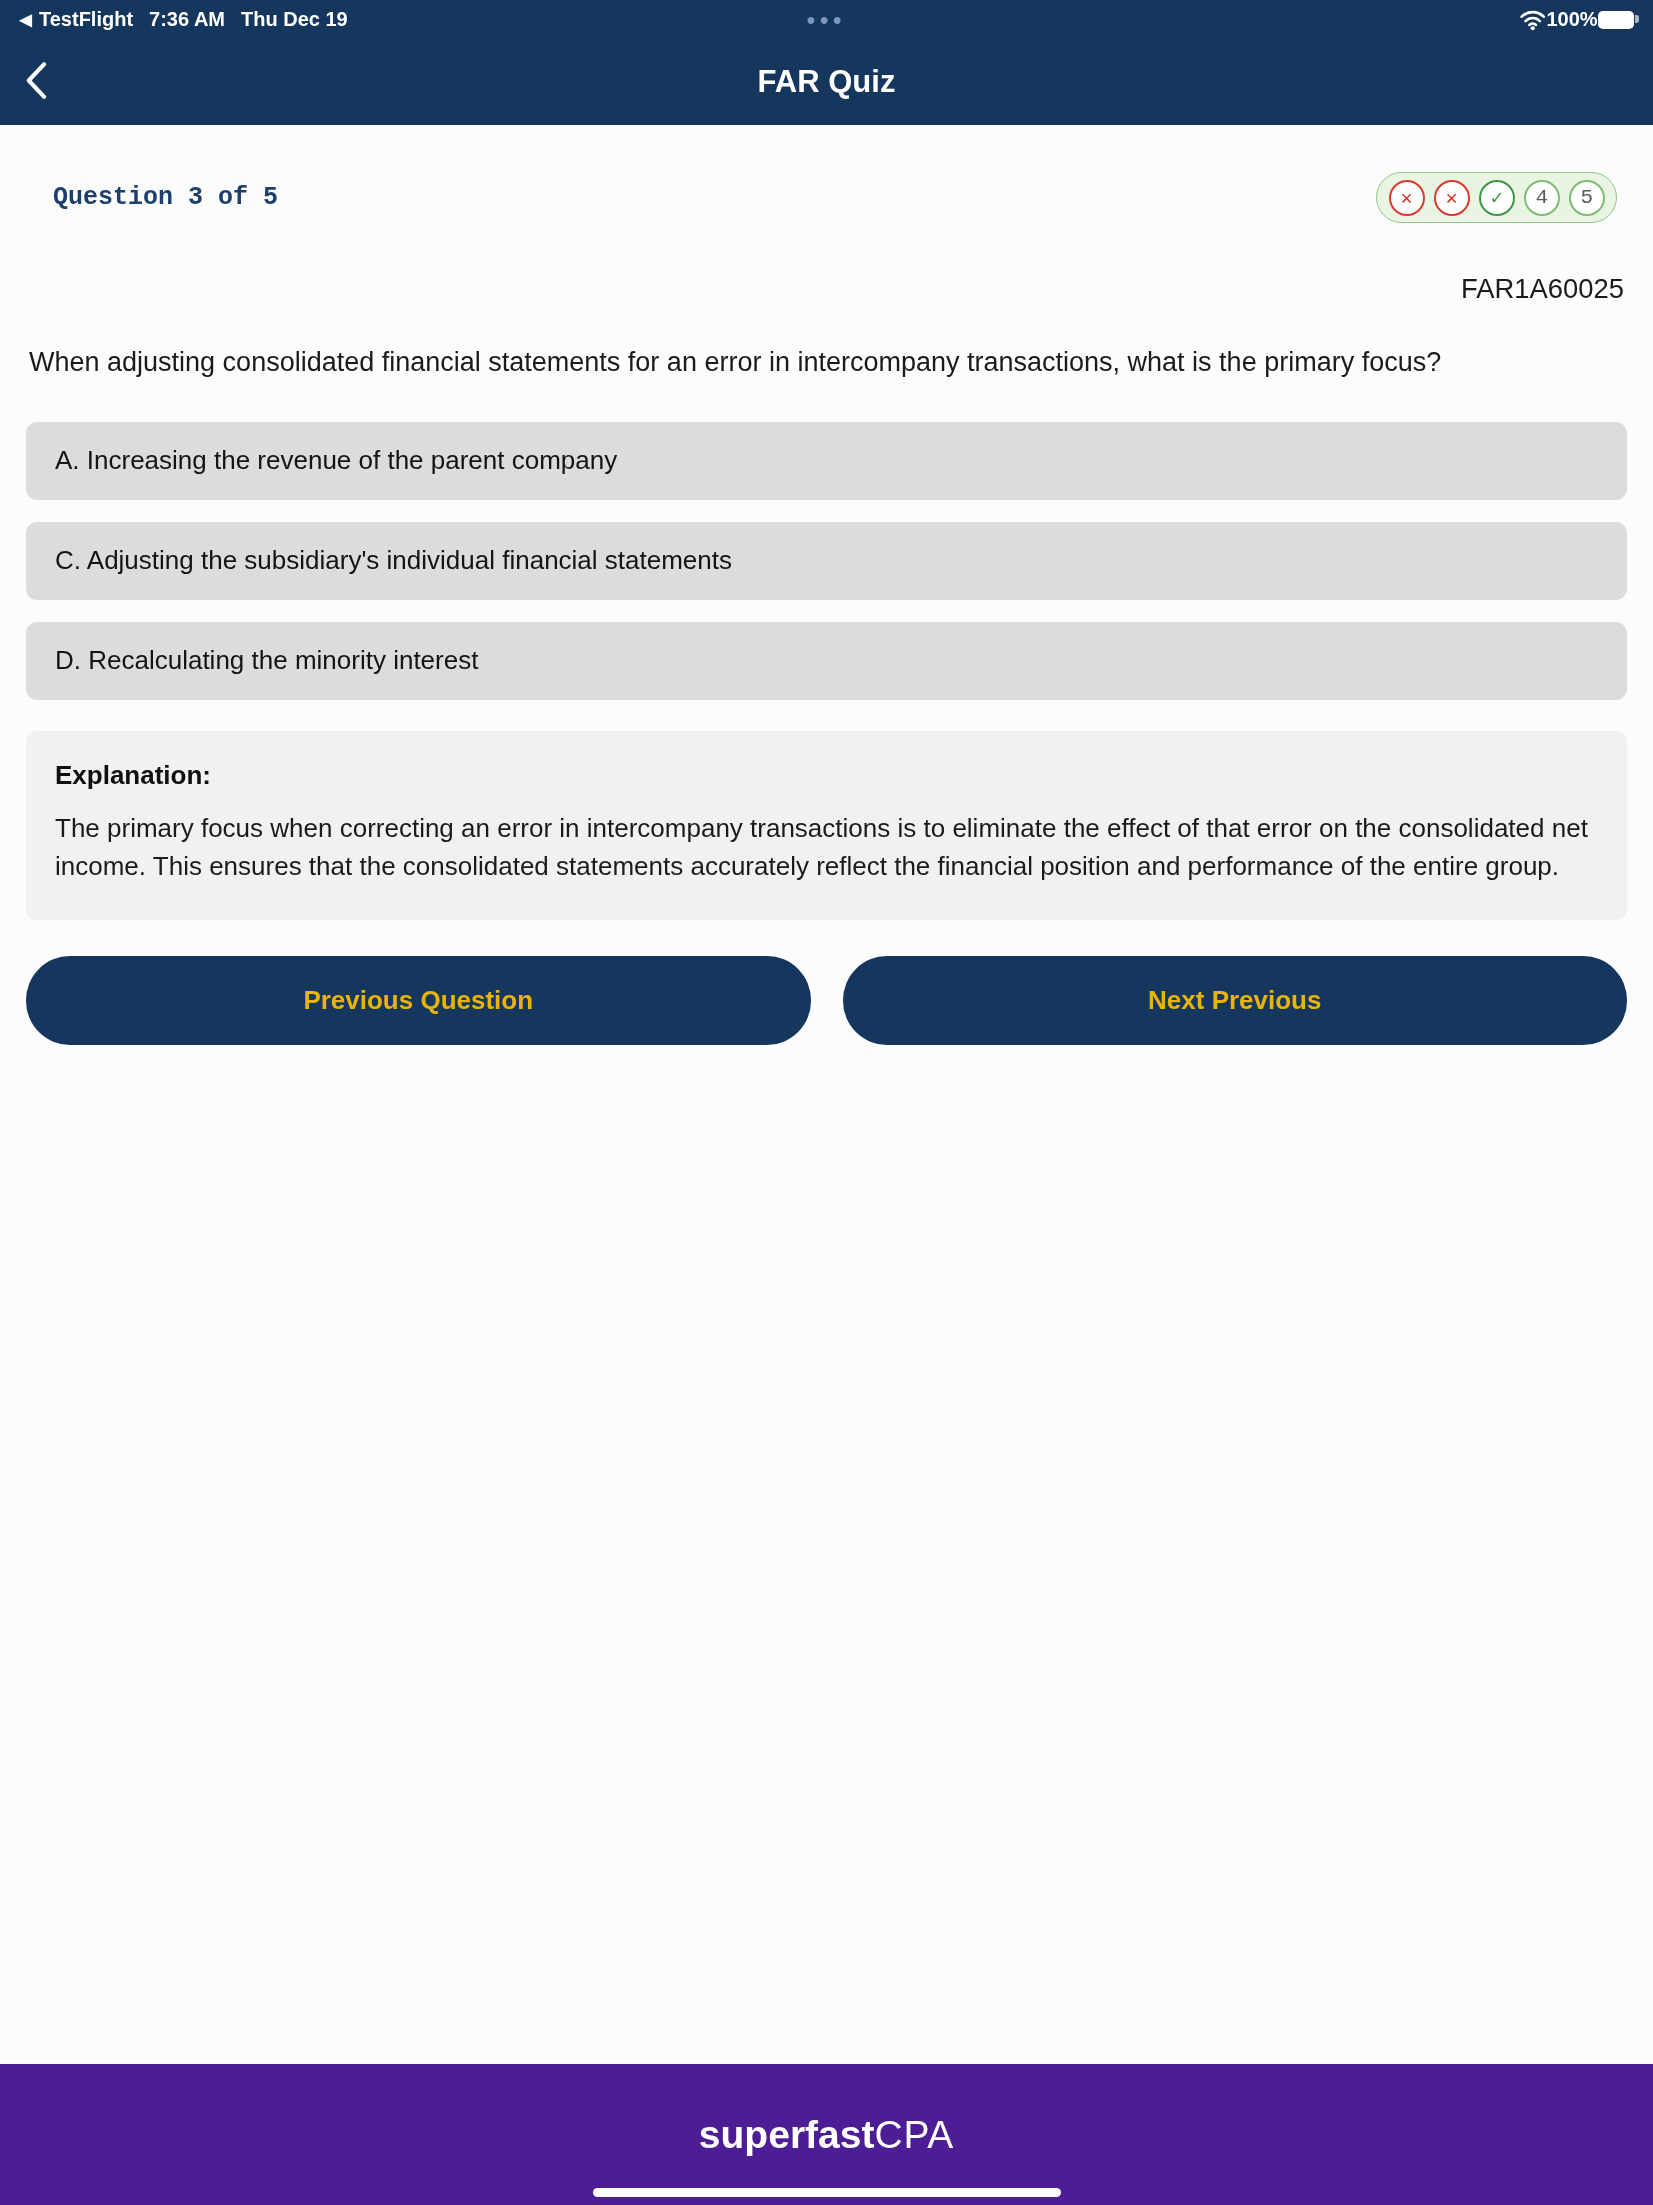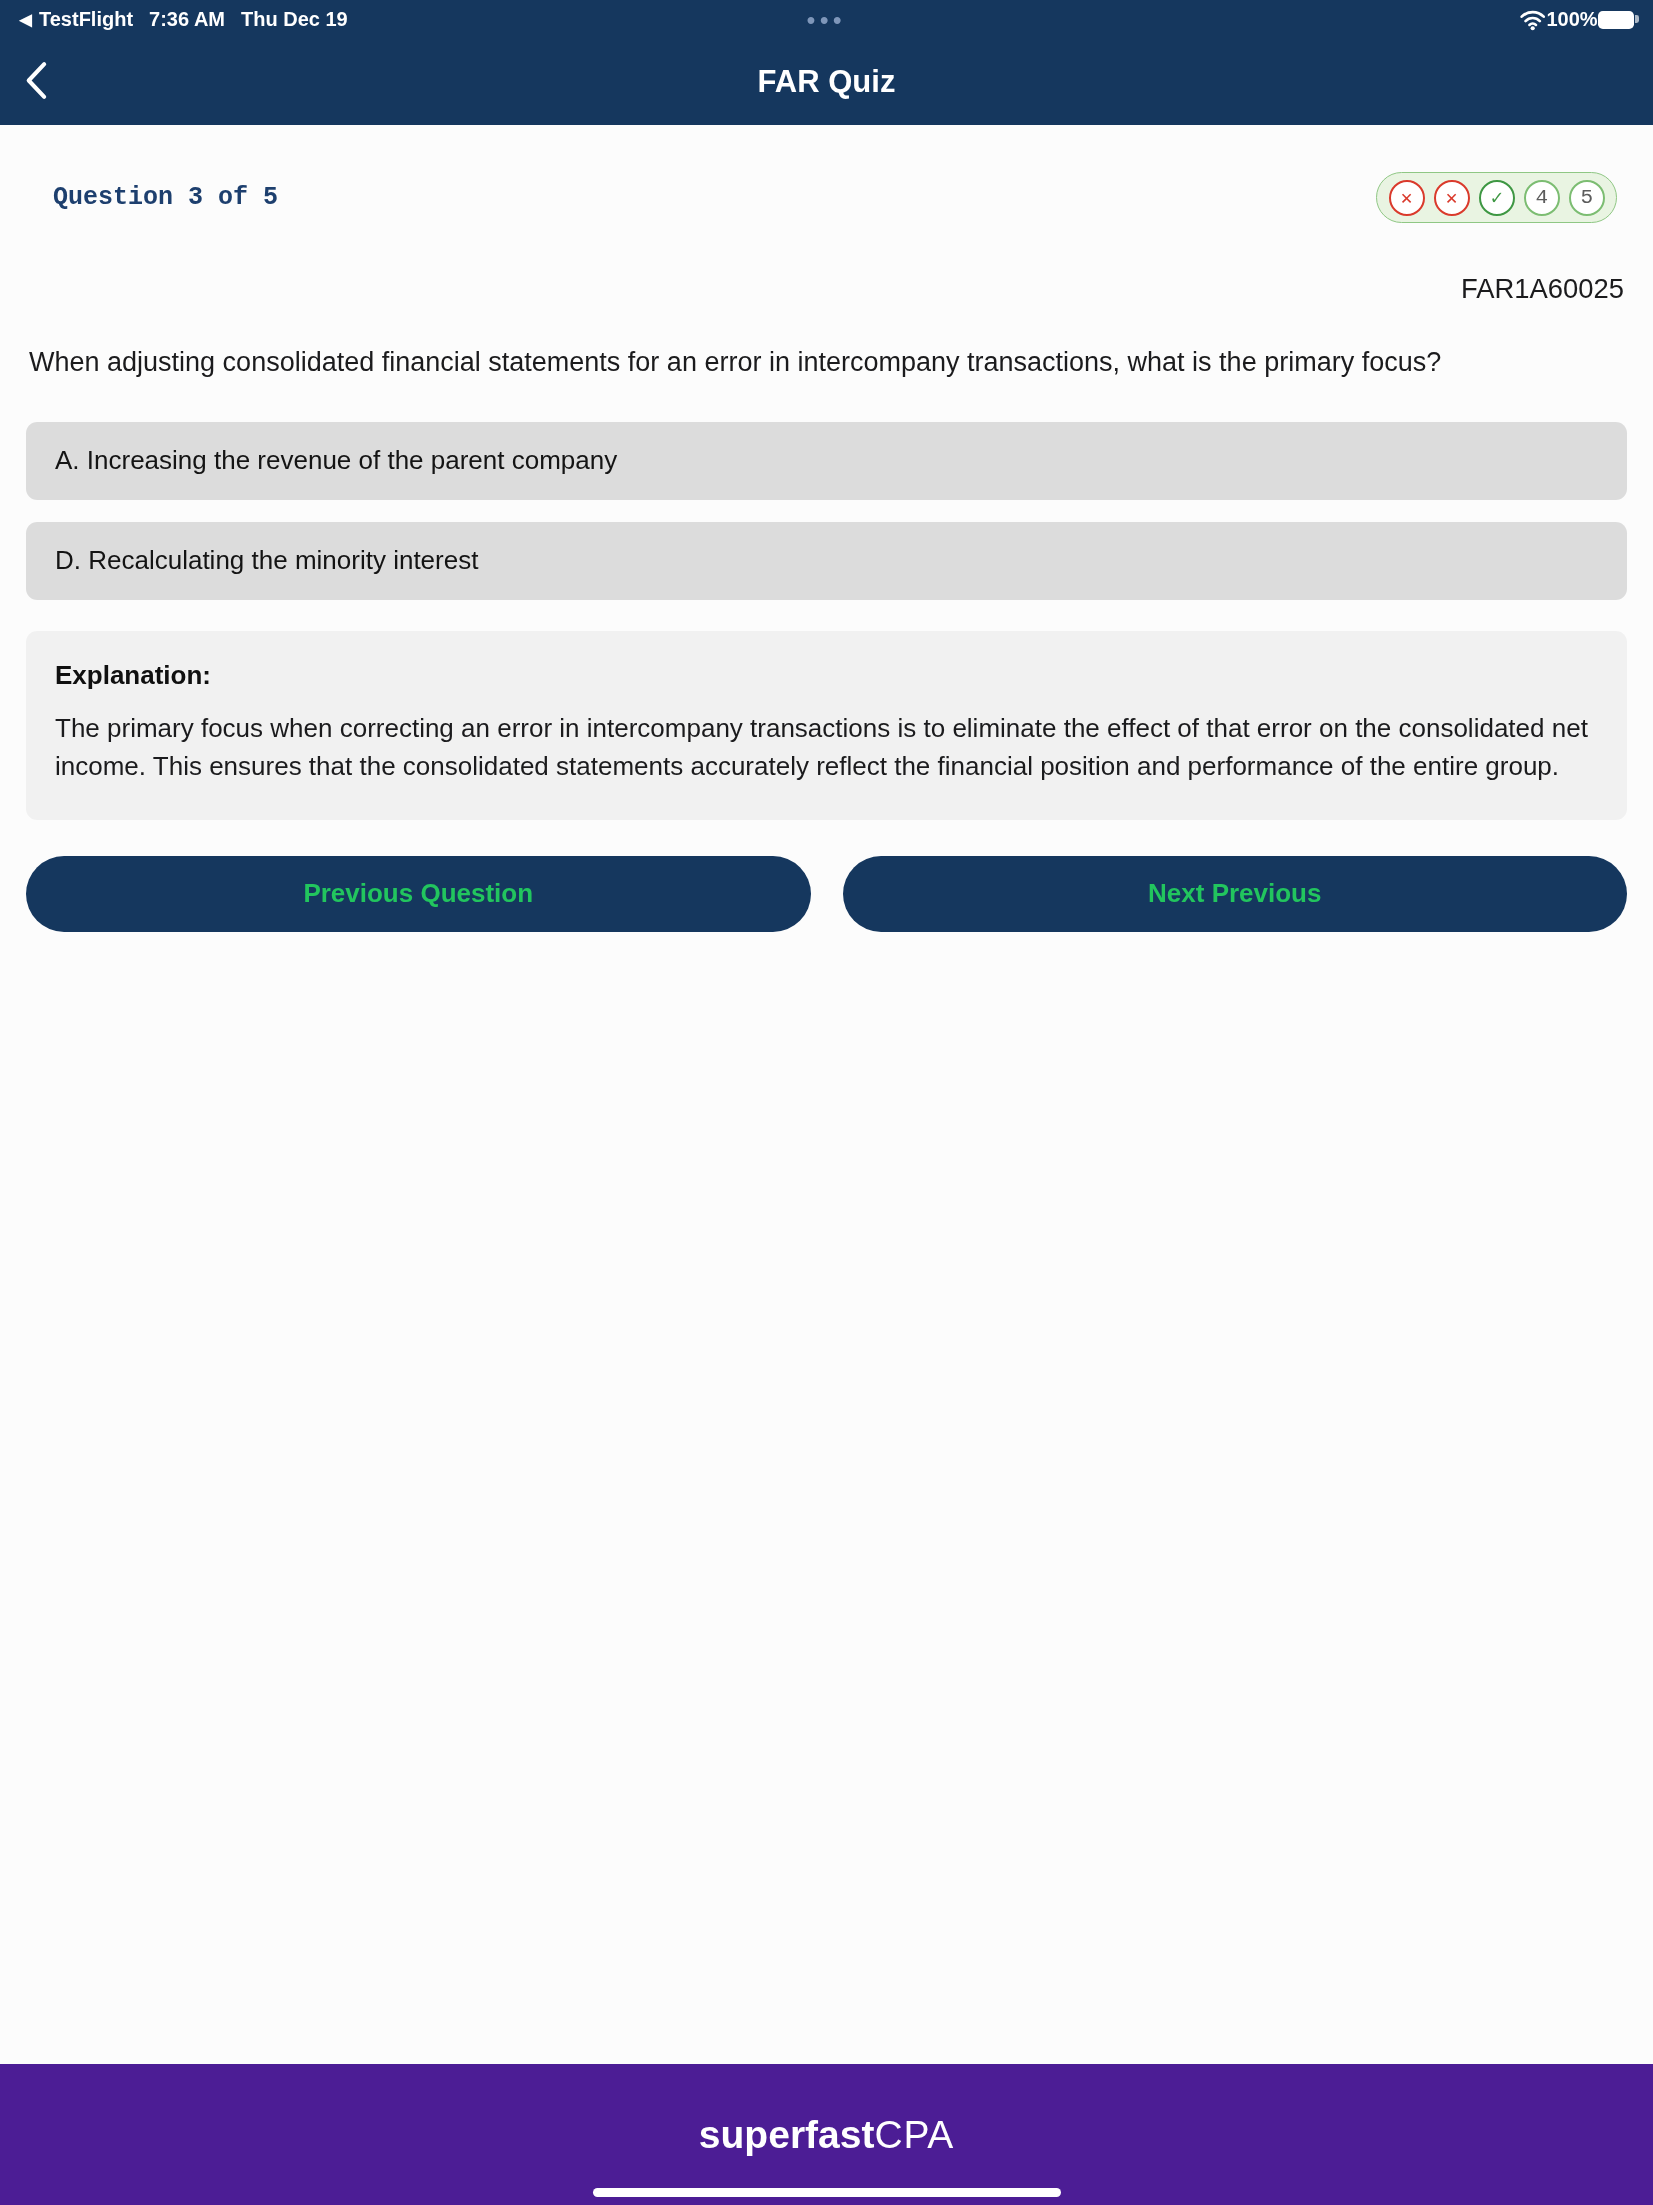--- a/index.html
+++ b/index.html
@@ -41,21 +41,21 @@
   .options { margin-top:40px; }
   .option { margin:0 26px 22px; min-height:78px; background:#dcdcdc; border-radius:11.3px;
     display:flex; align-items:center; padding:0 29px; font-size:26px; color:#141414; cursor:pointer; }
   .option.selected { border:3.2px solid #3e9743; background:#dadada; }
 
   .explanation { margin:31px 26px 0; background:#f1f1f1; border-radius:11.3px; padding:29px 29px 34px; }
   .exp-title { font-size:26px; font-weight:bold; color:#101010; margin-bottom:19.4px; }
   .exp-body { font-size:26px; color:#1b1b1d; line-height:1.45; }
 
   .btn-row { display:flex; gap:32px; margin:36px 26px 0; }
-  .nav-btn { flex:1; height:76px; border-radius:44px; background:#15375e; border:none; color:#22c55e;
+  .nav-btn { flex:1; height:89px; border-radius:44px; background:#15375e; border:none; color:#eab308;
     font-size:26px; font-weight:bold; font-family:inherit; cursor:pointer; }
 
   
   .footer { position:absolute; bottom:0; left:0; right:0; height:141px; background:#4c1d95;
     display:flex; align-items:center; justify-content:center; }
   .brand { color:#fff; font-size:39px; }
   .brand-bold { font-weight:bold; }
   .brand-light { font-weight:normal; letter-spacing:0.8px; }
   .home-indicator { position:absolute; bottom:8px; left:50%; transform:translateX(-50%);
     width:468px; height:9px; border-radius:4.8px; background:#fff; cursor:grab; }
@@ -114,20 +114,21 @@
         <span class="ind num">5</span>
       </div>
     </div>
 
     <div class="q-id">FAR1A60025</div>
 
     <div class="q-text">When adjusting consolidated financial statements for an error in intercompany transactions, what is the primary focus?</div>
 
     <div class="options">
       <div class="option">A. Increasing the revenue of the parent company</div>
+      <div class="option">C. Adjusting the subsidiary's individual financial statements</div>
       <div class="option">D. Recalculating the minority interest</div>
     </div>
 
     <div class="explanation">
       <div class="exp-title">Explanation:</div>
       <div class="exp-body">The primary focus when correcting an error in intercompany transactions is to eliminate the effect of that error on the consolidated net income. This ensures that the consolidated statements accurately reflect the financial position and performance of the entire group.</div>
     </div>
 
     <div class="btn-row">
       <button class="nav-btn">Previous Question</button>

